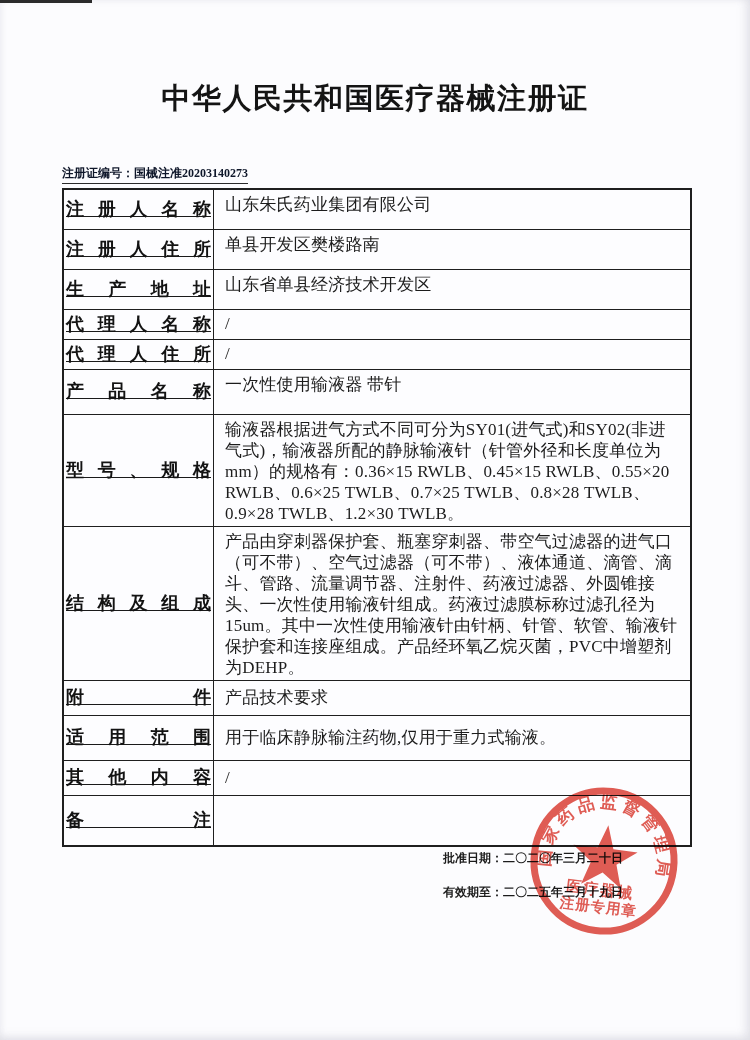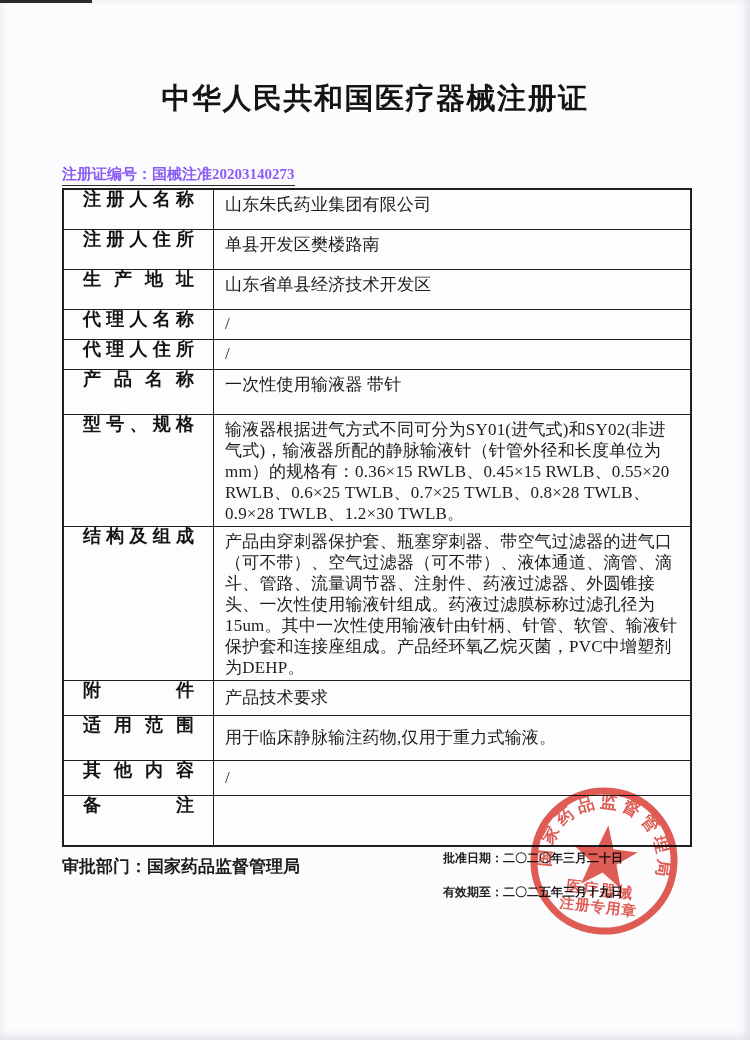--- a/index.html
+++ b/index.html
@@ -17,37 +17,38 @@
   .scan-strip {
     position:absolute; left:0; top:0; width:92px; height:3px; background:#2b2b2b;
   }
   .doc-title {
     position:absolute; top:79px; left:0; width:100%;
     text-align:center; font-size:29px; font-weight:bold;
     letter-spacing:1.5px; color:#141414; white-space:nowrap;
   }
   .regno-line {
     position:absolute; left:62px; top:165px;
-    font-size:15px; font-weight:600; color:#8b5cf6;
+    font-size:12px; font-weight:600; color:#0f172a;
     border-bottom:1.5px solid #2a2a2a; padding-bottom:1px;
     white-space:nowrap;
   }
   
   .cert-table {
     position:absolute; left:62px; top:188px; width:626px;
     border:2px solid #1f1f1f;
     background:#fdfdff;
   }
   .trow { display:flex; border-bottom:1.5px solid #1f1f1f; box-sizing:border-box; }
   .trow:last-child { border-bottom:none; }
   .lcell {
     width:150px; flex:0 0 150px; box-sizing:border-box;
     border-right:1.5px solid #1f1f1f;
-    display:flex; align-items:flex-start;
-    padding:0 19px;
+    display:flex; align-items:center;
+    padding:0 2px;
+    text-decoration:underline;
   }
   .lcell .ltext {
     width:100%; font-weight:bold; font-size:18px; color:#131313;
     text-align:justify; text-align-last:justify; -moz-text-align-last:justify;
     line-height:1.1;
   }
   .vcell {
     flex:1 1 auto; box-sizing:border-box;
     padding:4px 10px 2px 11px;
     font-size:17px; line-height:21px; color:#1c1c1c;
@@ -171,21 +172,20 @@
 
     <div class="trow h49">
       <div class="lcell">
           <span class="ltext">备注</span>
         </div>
       <div class="vcell"></div>
     </div>
 
   </div>
 
-  <div class="approval-line"><span>审批部门：</span><span>国家药品监督管理局</span></div>
 
   <div class="dates-block">
     <div class="date-line"><span>批准日期：</span><span>二〇二〇年三月二十日</span></div>
     <div class="date-line"><span>有效期至：</span><span>二〇二五年三月十九日</span></div>
   </div>
 
   <div class="stamp">
     <svg viewBox="0 0 156 156" width="156" height="156">
       <circle cx="78" cy="78" r="70" fill="none" stroke-width="7" stroke="#dd463c"></circle>
       <path id="stampArc" d="M 29 101 A 54 54 0 1 1 127 101" fill="none"></path>

